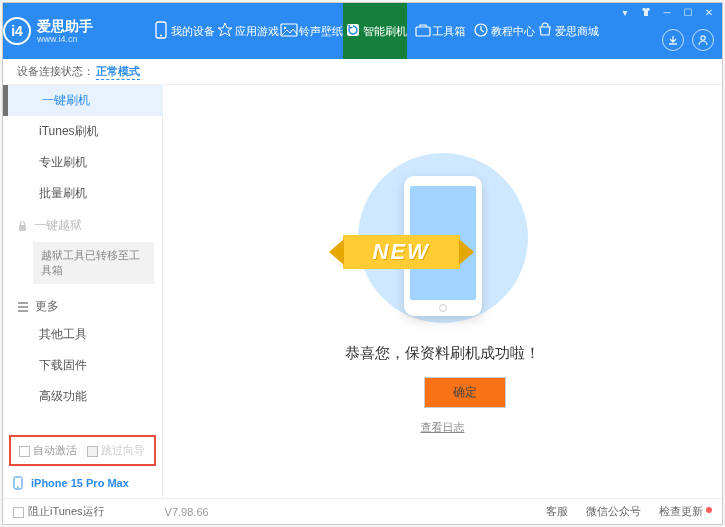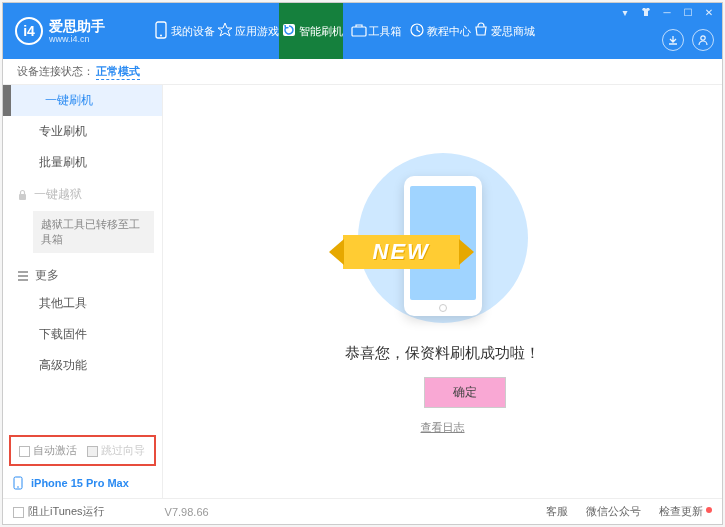--- a/index.html
+++ b/index.html
@@ -2,21 +2,21 @@
 <html><head>
 <meta charset="utf-8">
 <style>
 * { margin: 0; padding: 0; box-sizing: border-box; font-family: "Microsoft YaHei", Arial, sans-serif; }
 body { width: 725px; height: 527px; overflow: hidden; background: #f5f5f5; }
 
 .window { width: 721px; height: 523px; margin: 2px; background: #fff; display: flex; flex-direction: column; border: 1px solid #ccc; overflow: hidden; }
 
 
 .header { background: #2b8bf2; color: #fff; height: 56px; display: flex; align-items: center; position: relative; }
-.logo-area { display: flex; align-items: center; padding: 0 12px; width: 148px; }
+.logo-area { display: flex; align-items: center; padding: 0 0; width: 148px; }
 .logo-icon { width: 28px; height: 28px; border-radius: 50%; border: 2px solid #fff; display: flex; align-items: center; justify-content: center; font-weight: bold; font-size: 14px; margin-right: 6px; }
 .logo-text { display: flex; flex-direction: column; }
 .logo-title { font-size: 14px; font-weight: bold; line-height: 16px; }
 .logo-url { font-size: 9px; opacity: 0.8; line-height: 11px; }
 
 .nav-tabs { display: flex; height: 100%; }
 .nav-tab { width: 64px; height: 56px; display: flex; flex-direction: row; align-items: center; justify-content: center; cursor: pointer; font-size: 11px; }
 .nav-tab.active { background: #15803d; }
 .nav-tab-icon { width: 20px; height: 20px; margin-bottom: 3px; display: flex; align-items: center; justify-content: center; }
 .nav-tab-icon svg { fill: #fff; }
@@ -33,21 +33,21 @@
 .status-badge { color: #2b8bf2; font-weight: bold; border-bottom: 1px dashed #2b8bf2; margin-left: 2px; }
 
 
 .body { flex: 1; display: flex; overflow: hidden; }
 
 
 .sidebar { width: 160px; border-right: 1px solid #eee; display: flex; flex-direction: column; font-size: 12px; color: #555; position: relative; }
 .side-section { padding: 8px 0 4px 14px; display: flex; align-items: center; color: #666; gap: 6px; }
 .side-section svg { fill: #888; }
 .side-item { padding: 7px 0 7px 36px; cursor: pointer; }
-.side-item.active { background: #e8f2ff; color: #2b8bf2; border-left: 8px solid #737373; padding-left: 34px; }
+.side-item.active { background: #e8f2ff; color: #2b8bf2; border-left: 5px solid #737373; padding-left: 34px; }
 .side-note { background: #f2f2f2; color: #888; font-size: 11px; margin: 4px 8px 6px 30px; padding: 6px 8px; line-height: 15px; }
 .side-section.locked { color: #bbb; }
 .side-section.locked svg { fill: #ccc; }
 
 .highlight-box { border: 2px solid #e74c3c; margin: 4px 6px; padding: 6px 8px; display: flex; align-items: center; gap: 10px; font-size: 11px; color: #999; }
 .chk { width: 11px; height: 11px; border: 1px solid #bbb; display: inline-block; vertical-align: middle; margin-right: 3px; }
 .chk.disabled { background: #f0f0f0; }
 
 .device-info { padding: 6px 10px 8px; font-size: 11px; }
 .device-name { color: #2b8bf2; font-weight: bold; display: flex; align-items: center; gap: 8px; }
@@ -60,21 +60,21 @@
 .phone { position: absolute; width: 78px; height: 140px; background: #fff; border-radius: 10px; left: 51px; top: 28px; box-shadow: 0 4px 12px rgba(0,0,0,0.15); }
 .phone-screen { position: absolute; inset: 10px 6px 16px 6px; background: #a0d4ff; border-radius: 2px; }
 .phone-btn { position: absolute; bottom: 4px; left: 50%; transform: translateX(-50%); width: 8px; height: 8px; border: 1px solid #ccc; border-radius: 50%; }
 .ribbon { position: absolute; top: 85px; left: -10px; width: 200px; height: 38px; display: flex; align-items: center; }
 .ribbon-body { background: #ffcc33; color: #fff; font-weight: 900; font-size: 22px; letter-spacing: 2px; padding: 4px 30px; font-style: italic; text-shadow: 1px 1px 0 #e6a800; position: relative; }
 .ribbon-body::before, .ribbon-body::after { content: ""; position: absolute; top: 4px; width: 0; height: 0; border-top: 13px solid transparent; border-bottom: 13px solid transparent; }
 .ribbon-body::before { left: -14px; border-right: 15px solid #e6a800; }
 .ribbon-body::after { right: -14px; border-left: 15px solid #e6a800; }
 
 .success-msg { margin-top: 16px; font-size: 15px; color: #333; }
-.ok-btn { margin-top: 14px; padding: 6px 28px; border: 1px solid #ccc; background: #f9a8d4; font-size: 12px; color: #444; cursor: pointer; margin-left: 45px; }
+.ok-btn { margin-top: 14px; padding: 6px 28px; border: 1px solid #ccc; background: #f97316; font-size: 12px; color: #444; cursor: pointer; margin-left: 45px; }
 .log-link { margin-top: 12px; font-size: 11px; color: #888; text-decoration: underline; cursor: pointer; }
 
 
 .footer { height: 26px; border-top: 1px solid #eee; display: flex; align-items: center; font-size: 11px; color: #666; padding: 0 10px; }
 .footer .chk { margin-right: 4px; }
 .footer-spacer { flex: 1; }
 .footer-item { margin-left: 18px; cursor: pointer; text-align: center; }
 .version { color: #999; margin-left: 60px; }
 .update-dot { display: inline-block; width: 6px; height: 6px; border-radius: 50%; background: #ff5a5a; margin-left: 3px; vertical-align: 2px; }
 </style>
@@ -102,20 +102,30 @@
         <span>我的设备</span>
       </div>
       <div class="nav-tab">
         <span class="nav-tab-icon">
             <svg width="16" height="16" viewBox="0 0 16 16">
               <path d="M8 1 L10 6 L15 6 L11 9 L13 14 L8 11 L3 14 L5 9 L1 6 L6 6 Z" fill="none" stroke="#fff" stroke-width="1"></path>
             </svg>
           </span>
         <span>应用游戏</span>
       </div>
+      <div class="nav-tab">
+        <span class="nav-tab-icon">
+            <svg width="18" height="14" viewBox="0 0 18 14">
+              <rect x="1" y="1" width="16" height="12" rx="1" fill="none" stroke="#fff" stroke-width="1.2"></rect>
+              <circle cx="5" cy="5" r="1.3"></circle>
+              <path d="M2 12 L7 7 L10 10 L13 6 L17 11" fill="none" stroke="#fff" stroke-width="1"></path>
+            </svg>
+          </span>
+        <span>铃声壁纸</span>
+      </div>
       <div class="nav-tab active">
         <span class="nav-tab-icon">
             <svg width="16" height="16" viewBox="0 0 16 16">
               <rect x="2" y="2" width="12" height="12" rx="2" fill="#fff"></rect>
               <path d="M8 4 A4 4 0 1 1 4.5 6" fill="none" stroke="#2b8bf2" stroke-width="1.5"></path>
               <path d="M4 3 L4.5 6 L7.5 5.5" fill="none" stroke="#2b8bf2" stroke-width="1.5"></path>
             </svg>
           </span>
         <span>智能刷机</span>
       </div>
@@ -175,20 +185,21 @@
 
   <div class="status-bar">
     <span>设备连接状态：</span>
     <span class="status-badge">正常模式</span>
   </div>
 
   <div class="body">
 
     <div class="sidebar">
       <div class="side-item active">一键刷机</div>
+      <div class="side-item">iTunes刷机</div>
       <div class="side-item">专业刷机</div>
       <div class="side-item">批量刷机</div>
 
       <div class="side-section locked">
         <svg width="11" height="12" viewBox="0 0 11 12">
             <rect x="2" y="5" width="7" height="6" rx="1"></rect>
             <path d="M3.5 5 V3.5 A2 2 0 0 1 7.5 3.5 V5" fill="none" stroke="#ccc" stroke-width="1.2"></path>
           </svg>
         <span>一键越狱</span>
       </div>

